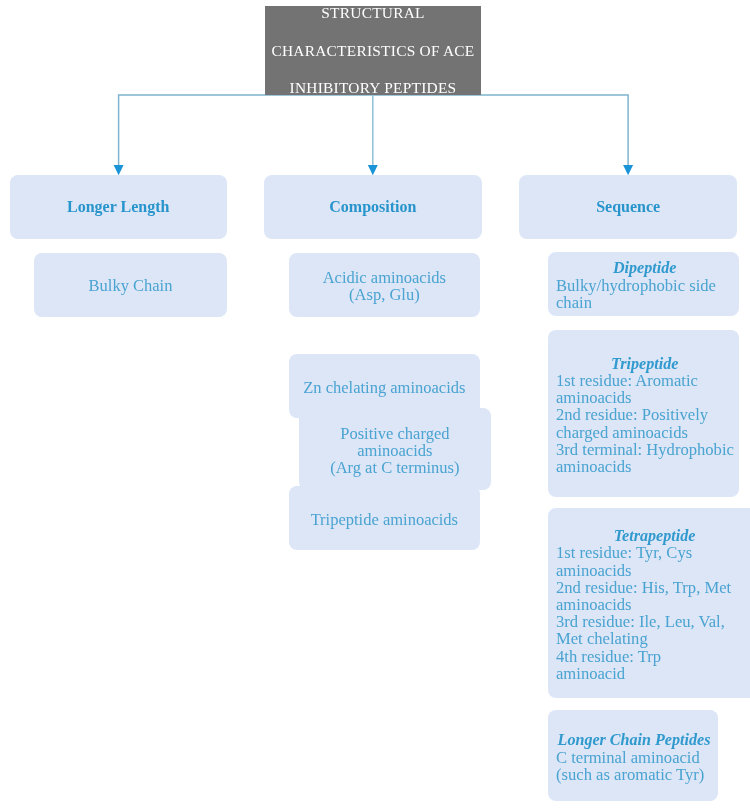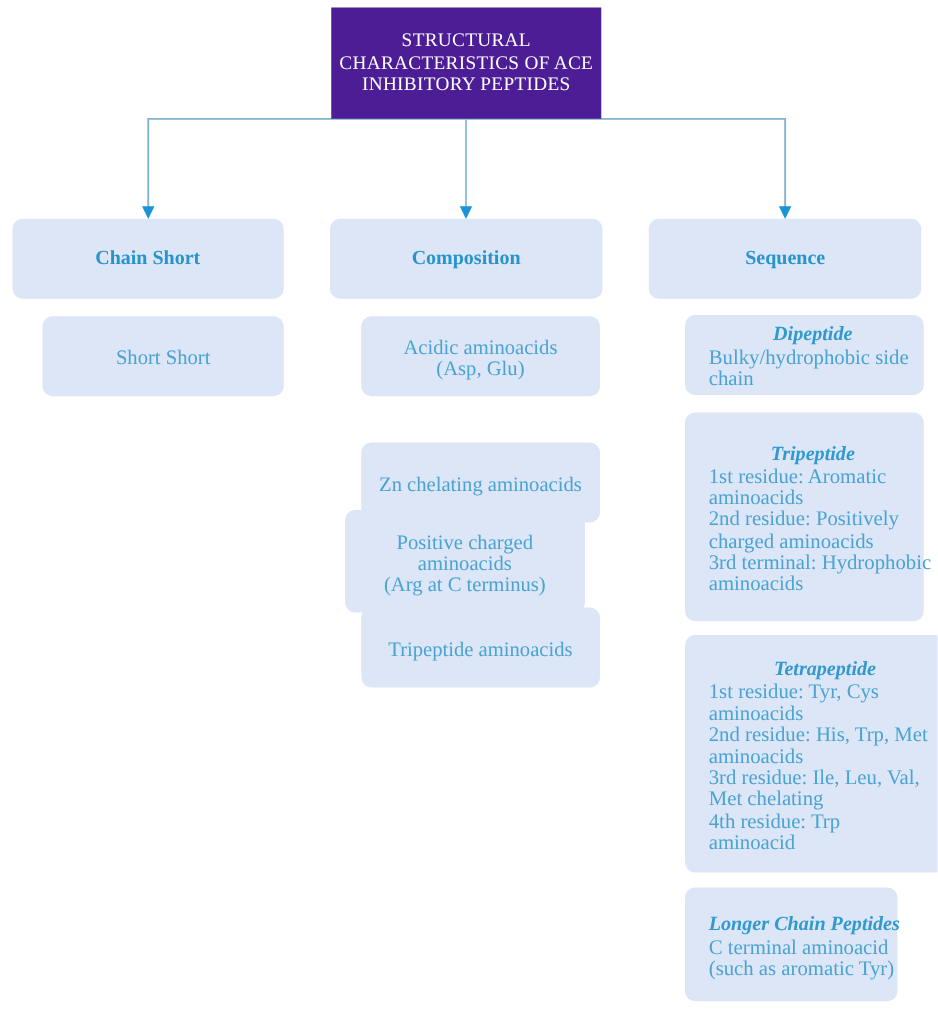--- a/index.html
+++ b/index.html
@@ -31,26 +31,27 @@
   }
   .node {
     position: absolute;
     box-sizing: border-box;
     display: flex;
     flex-direction: column;
     align-items: center;
     justify-content: center;
   }
   .title-node {
-    background: #4c1d95;
+    background: #737373;
     color: #FFFFFF;
     text-align: center;
     font-size: 15.4px;
     line-height: 17.8px;
     letter-spacing: 0.25px;
+    gap: 20px;
   }
   .header-node {
     background: #DCE6F7;
     border-radius: 8px;
     color: #2894CC;
     font-weight: bold;
     font-size: 16px;
     text-align: center;
   }
   .leaf-node {
@@ -59,21 +60,21 @@
     color: #4AA3D1;
     font-size: 16.5px;
     line-height: 17.3px;
     text-align: center;
     padding-top: 3px;
   }
   .leaf-node.left-align {
     align-items: stretch;
     justify-content: center;
     text-align: left;
-    padding: 3px 6px 0 19px;
+    padding: 3px 6px 0 8px;
     font-size: 16.6px;
     white-space: nowrap;
     line-height: 17.2px;
   }
   .sub-title {
     font-weight: bold;
     font-style: italic;
     font-size: 16.1px;
     color: #3099CE;
     text-align: center;
@@ -93,43 +94,43 @@
     <polygon points="623.1,165.0 633.1,165.0 628.1,175.2" fill="#1A94D6"></polygon>
   </svg>
 
   <div class="node title-node" style="left:265px; top:6px; width:216px; height:89px;">
     <div>STRUCTURAL</div>
     <div>CHARACTERISTICS OF ACE</div>
     <div>INHIBITORY PEPTIDES</div>
   </div>
 
   <div class="node header-node" style="left:9.6px; top:175.3px; width:217.2px; height:64px;">
-    <span>Chain Short</span>
+    <span>Longer Length</span>
   </div>
 
   <div class="node header-node" style="left:519.2px; top:175.3px; width:217.9px; height:64px;">
     <span>Sequence</span>
   </div>
 
   <div class="node header-node" style="left:264.2px; top:175.3px; width:217.4px; height:64px;">
     <span>Composition</span>
   </div>
 
   <div class="node leaf-node" style="left:34.2px; top:252.6px; width:192.7px; height:64px;">
-    <div>Short Short</div>
+    <div>Bulky Chain</div>
   </div>
 
   <div class="node leaf-node" style="left:288.5px; top:252.6px; width:191.7px; height:64px;">
     <div>Acidic aminoacids</div>
     <div>(Asp, Glu)</div>
   </div>
   <div class="node leaf-node" style="left:288.5px; top:330.2px; width:191.7px; height:64px;margin-top:24px;">
     <div>Zn chelating aminoacids</div>
   </div>
-  <div class="node leaf-node" style="left:276px; top:408.1px; width:191.7px; height:82px;">
+  <div class="node leaf-node" style="left:299px; top:408.1px; width:191.7px; height:82px;">
     <div>Positive charged</div>
     <div>aminoacids</div>
     <div>(Arg at C terminus)</div>
   </div>
   <div class="node leaf-node" style="left:288.5px; top:486.3px; width:191.7px; height:64px;">
     <div>Tripeptide aminoacids</div>
   </div>
 
   <div class="node leaf-node left-align" style="left:548px; top:252px; width:191.4px; height:63.6px;">
     <div class="sub-title">Dipeptide</div>

